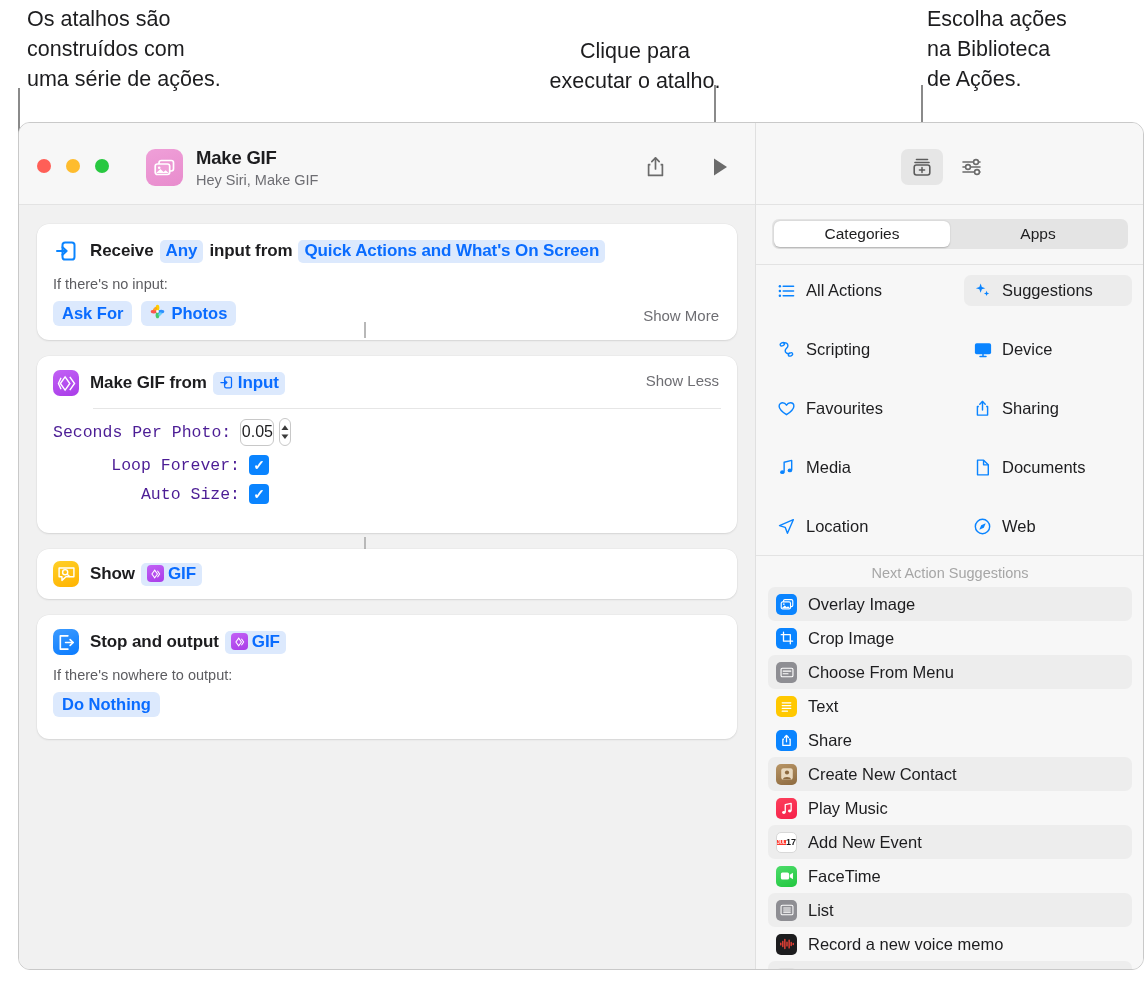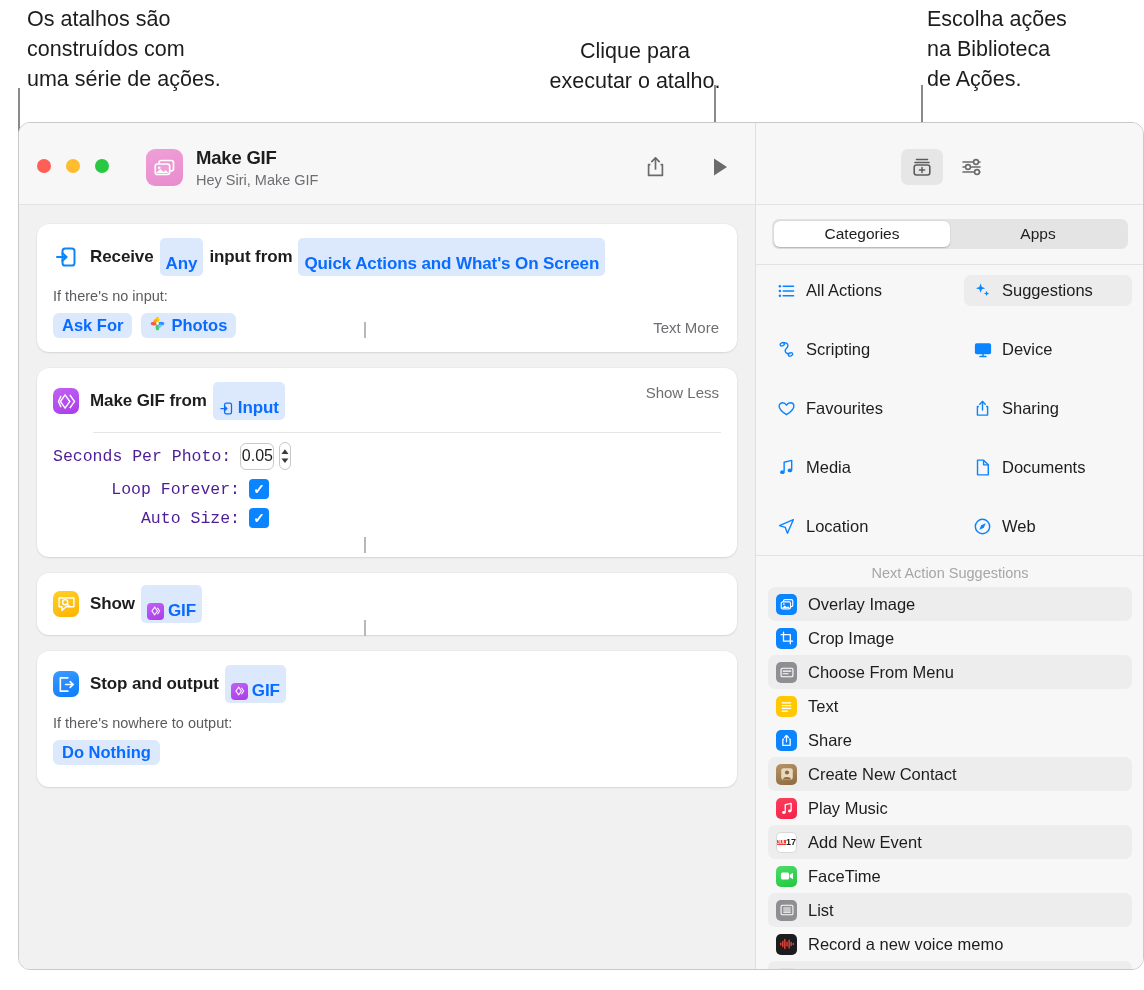--- a/index.html
+++ b/index.html
@@ -122,21 +122,21 @@
     width: 17px; height: 17px; border-radius: 4px;
     display: inline-flex; align-items: center; justify-content: center;
     vertical-align: -3px;
   }
   .atitle {
     font-size: 17px; font-weight: bold; color: #1d1d1f; letter-spacing: -0.1px;
     display: flex; align-items: center; flex-wrap: wrap; gap: 6px;
   }
   .tok {
     background: #dce9fd; color: #0a6cff; border-radius: 5px;
-    padding: 16px 6px 2px 6px; font-weight: bold; font-size: 17px;
+    padding: 1px 6px 2px 6px; font-weight: bold; font-size: 17px;
     display: inline-flex; align-items: center; gap: 4px;
   }
   .show-toggle {
     position: absolute; right: 18px;
     font-size: 15px; color: #6e6e73; font-weight: normal;
   }
   .sub-label { font-size: 14.5px; color: #5c5c60; margin-top: 12px; }
   .chiprow { margin-top: 9px; display: flex; align-items: center; gap: 9px; }
   .chip {
     background: #dce9fd; color: #0a6cff; border-radius: 6px;
@@ -334,21 +334,21 @@
                     <ellipse cx="4.1" cy="8" rx="3.3" ry="2.0" fill="#ff3b30" opacity="0.85"></ellipse>
                     <ellipse cx="11.9" cy="8" rx="3.3" ry="2.0" fill="#007aff" opacity="0.8"></ellipse>
                     <ellipse cx="5.3" cy="5.3" rx="2.4" ry="1.6" transform="rotate(-45 5.3 5.3)" fill="#ff9500" opacity="0.8"></ellipse>
                     <ellipse cx="10.7" cy="10.7" rx="2.4" ry="1.6" transform="rotate(-45 10.7 10.7)" fill="#5ac8fa" opacity="0.8"></ellipse>
                     <circle cx="8" cy="8" r="1.5" fill="#ffffff" opacity="0.85"></circle>
                   </svg>
                 </span>
                 <span>Photos</span>
               </span>
             </div>
-            <div class="show-toggle" style="bottom:16px;">Text More</div>
+            <div class="show-toggle" style="bottom:16px;">Show More</div>
           </div>
 
           <div class="conn" style="top:117px;"></div>
 
           <div class="card" style="padding-bottom:20px;">
             <div class="card-head">
               <div class="ico" style="background:linear-gradient(160deg,#c261f5,#a93ce8);">
                 <svg width="19" height="17" viewBox="0 0 20 18">
                   <path d="M8.5 2 L13.5 9 L8.5 16 L3.5 9 Z" fill="none" stroke="#fff" stroke-width="1.5"></path>
                   <path d="M13.5 2 L18.5 9 L13.5 16" fill="none" stroke="#fff" stroke-width="1.5"></path>

